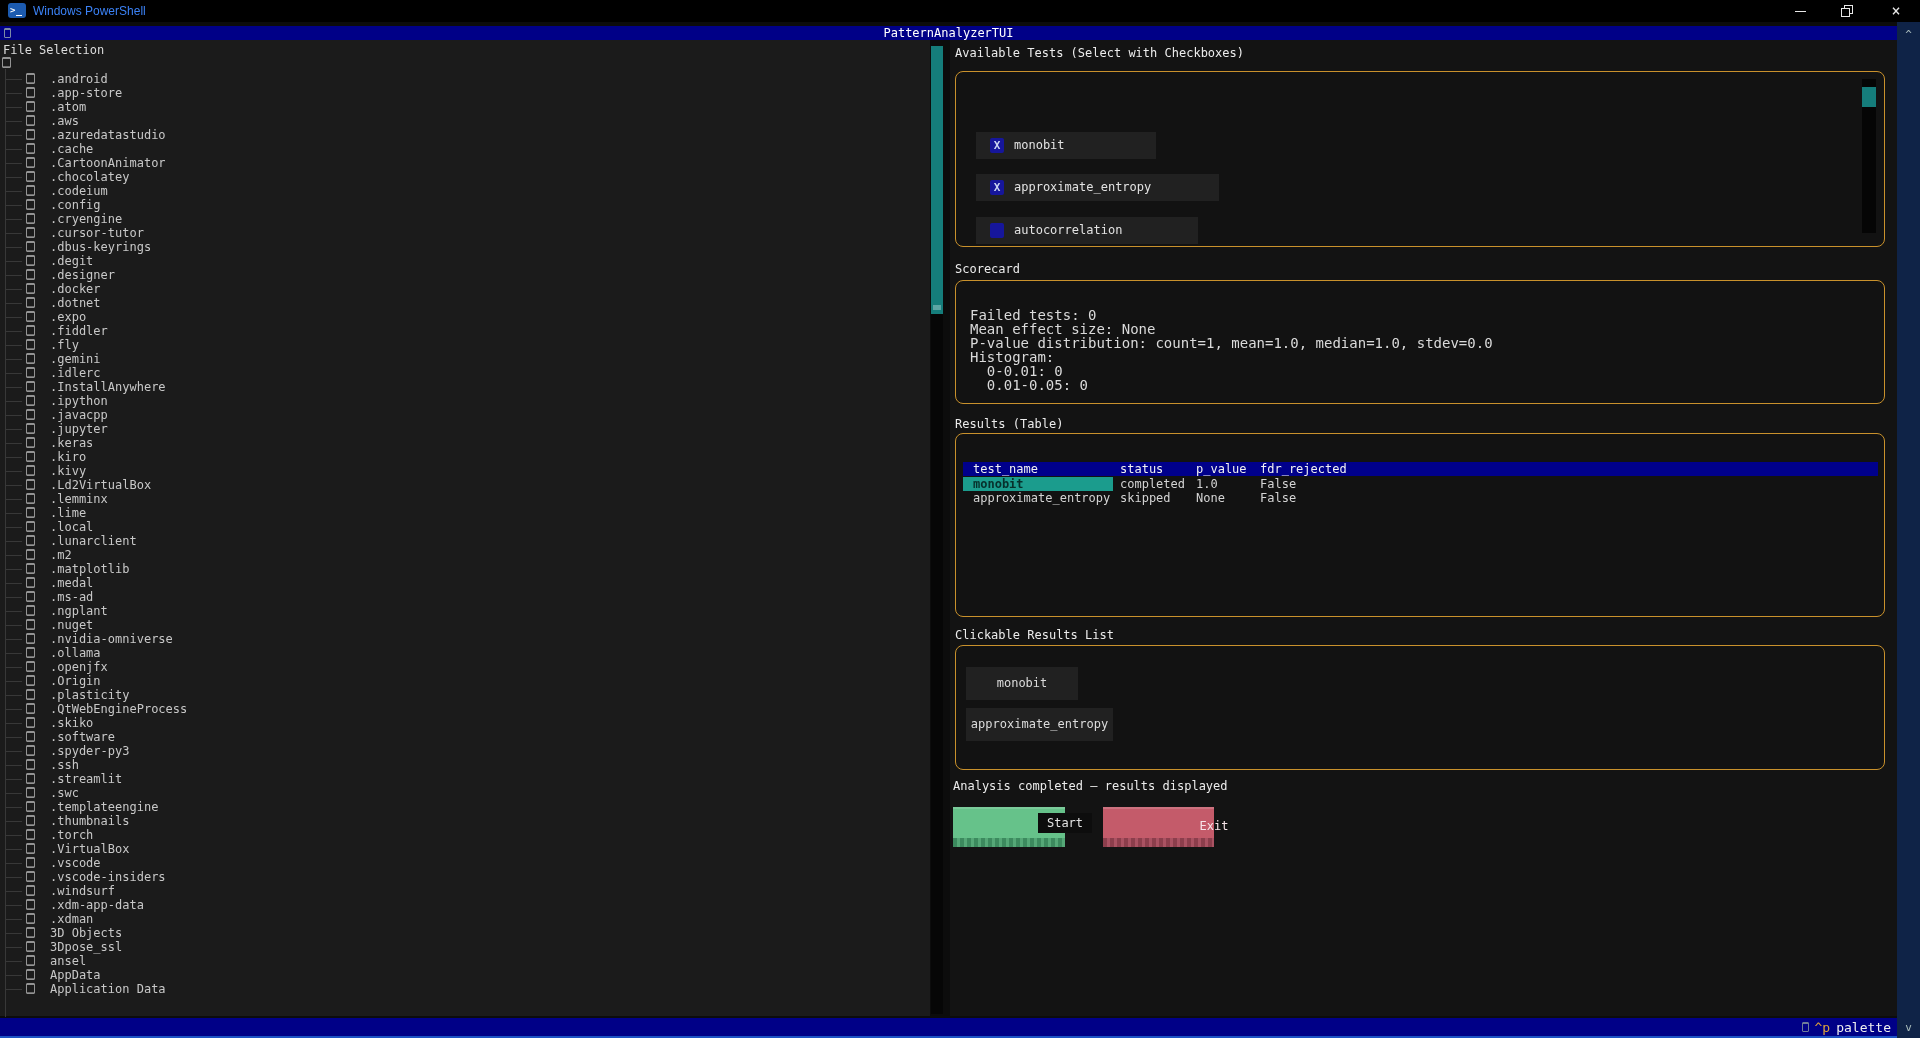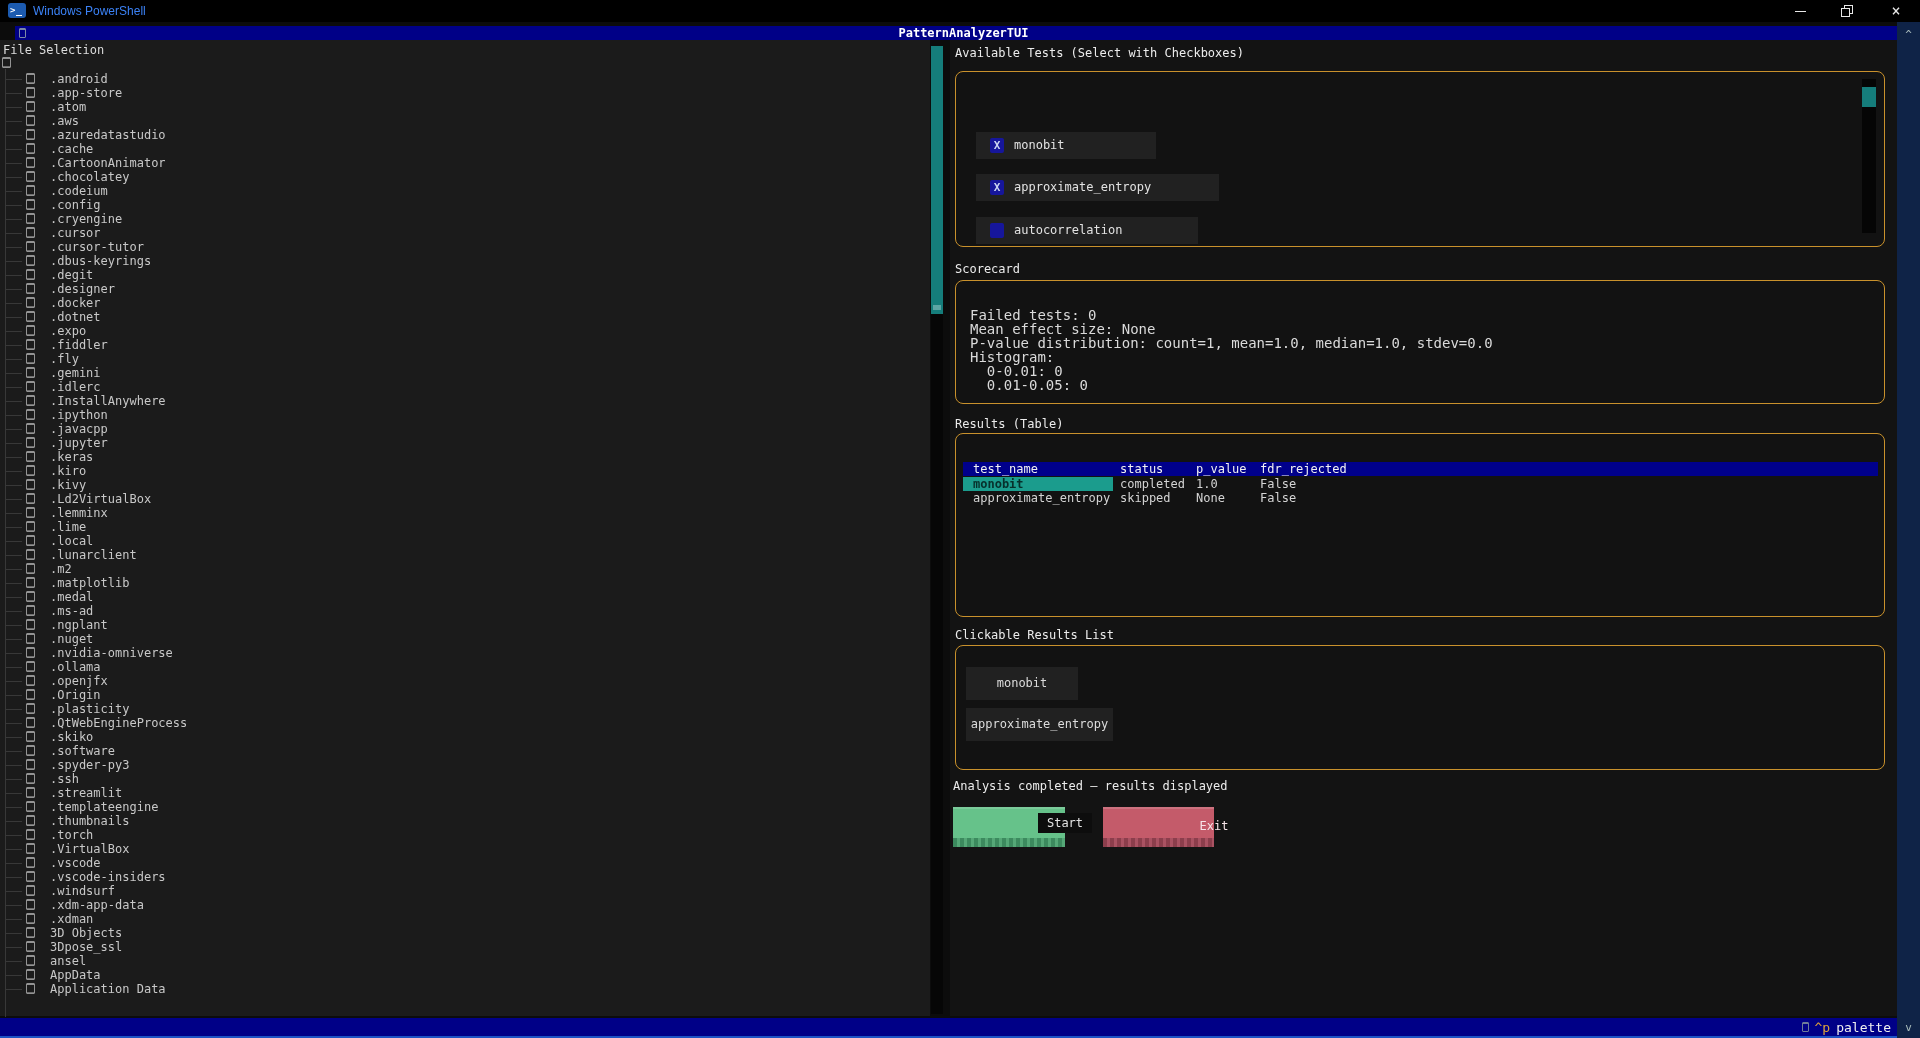--- a/index.html
+++ b/index.html
@@ -17,21 +17,21 @@
   .wc { position:absolute; top:0; width:34px; height:22px; color:#e8e8e8; text-align:center; line-height:22px; }
   .wc-min { left:1783px; } .wc-min i { display:inline-block; width:11px; height:1px; background:#e8e8e8; vertical-align:middle; }
   .wc-max { left:1830px; }
   .wc-max .sq { position:absolute; width:9px; height:9px; border:1px solid #e8e8e8; }
   .wc-max .sq1 { left:14px; top:5px; }
   .wc-max .sq2 { left:11px; top:8px; background:#000; }
   .wc-close { left:1879px; font-size:15px; }
 
   
   .appbar { position:absolute; left:0; top:26px; width:1897px; height:14px; background:var(--header-blue);
-            color:#fff; font-size:12px; line-height:14px; text-align:center; font-weight:bold;margin-left:15px; }
+            color:#fff; font-size:12px; line-height:14px; text-align:center; font-weight:normal; }
   .tofu { display:inline-block; width:7px; height:10px; border:1px solid #7c89a6; border-radius:1px;
           box-shadow:inset 0 2px 0 -1px #7c89a6; }
   .appbar .tofu { position:absolute; left:4px; top:2px; }
 
   
   .left-pane { position:absolute; left:0; top:40px; width:930px; height:976px; background:#1b1b1b;
                color:#c8c8c8; font-size:12px; }
   .pane-title { position:absolute; left:3px; top:3px; color:#dcdcdc; }
   .root-icon { position:absolute; left:2px; top:17px; }
   .ticon { display:inline-block; width:9px; height:11px; border:1px solid #939393; border-radius:1px;
@@ -145,21 +145,20 @@
       <div class="tree-row"><span class="branch"></span><span class="ticon"></span><span class="tlabel">.app-store</span></div>
       <div class="tree-row"><span class="branch"></span><span class="ticon"></span><span class="tlabel">.atom</span></div>
       <div class="tree-row"><span class="branch"></span><span class="ticon"></span><span class="tlabel">.aws</span></div>
       <div class="tree-row"><span class="branch"></span><span class="ticon"></span><span class="tlabel">.azuredatastudio</span></div>
       <div class="tree-row"><span class="branch"></span><span class="ticon"></span><span class="tlabel">.cache</span></div>
       <div class="tree-row"><span class="branch"></span><span class="ticon"></span><span class="tlabel">.CartoonAnimator</span></div>
       <div class="tree-row"><span class="branch"></span><span class="ticon"></span><span class="tlabel">.chocolatey</span></div>
       <div class="tree-row"><span class="branch"></span><span class="ticon"></span><span class="tlabel">.codeium</span></div>
       <div class="tree-row"><span class="branch"></span><span class="ticon"></span><span class="tlabel">.config</span></div>
       <div class="tree-row"><span class="branch"></span><span class="ticon"></span><span class="tlabel">.cryengine</span></div>
-      <div class="tree-row"><span class="branch"></span><span class="ticon"></span><span class="tlabel">.cursor</span></div>
       <div class="tree-row"><span class="branch"></span><span class="ticon"></span><span class="tlabel">.cursor-tutor</span></div>
       <div class="tree-row"><span class="branch"></span><span class="ticon"></span><span class="tlabel">.dbus-keyrings</span></div>
       <div class="tree-row"><span class="branch"></span><span class="ticon"></span><span class="tlabel">.degit</span></div>
       <div class="tree-row"><span class="branch"></span><span class="ticon"></span><span class="tlabel">.designer</span></div>
       <div class="tree-row"><span class="branch"></span><span class="ticon"></span><span class="tlabel">.docker</span></div>
       <div class="tree-row"><span class="branch"></span><span class="ticon"></span><span class="tlabel">.dotnet</span></div>
       <div class="tree-row"><span class="branch"></span><span class="ticon"></span><span class="tlabel">.expo</span></div>
       <div class="tree-row"><span class="branch"></span><span class="ticon"></span><span class="tlabel">.fiddler</span></div>
       <div class="tree-row"><span class="branch"></span><span class="ticon"></span><span class="tlabel">.fly</span></div>
       <div class="tree-row"><span class="branch"></span><span class="ticon"></span><span class="tlabel">.gemini</span></div>
@@ -186,20 +185,21 @@
       <div class="tree-row"><span class="branch"></span><span class="ticon"></span><span class="tlabel">.ollama</span></div>
       <div class="tree-row"><span class="branch"></span><span class="ticon"></span><span class="tlabel">.openjfx</span></div>
       <div class="tree-row"><span class="branch"></span><span class="ticon"></span><span class="tlabel">.Origin</span></div>
       <div class="tree-row"><span class="branch"></span><span class="ticon"></span><span class="tlabel">.plasticity</span></div>
       <div class="tree-row"><span class="branch"></span><span class="ticon"></span><span class="tlabel">.QtWebEngineProcess</span></div>
       <div class="tree-row"><span class="branch"></span><span class="ticon"></span><span class="tlabel">.skiko</span></div>
       <div class="tree-row"><span class="branch"></span><span class="ticon"></span><span class="tlabel">.software</span></div>
       <div class="tree-row"><span class="branch"></span><span class="ticon"></span><span class="tlabel">.spyder-py3</span></div>
       <div class="tree-row"><span class="branch"></span><span class="ticon"></span><span class="tlabel">.ssh</span></div>
       <div class="tree-row"><span class="branch"></span><span class="ticon"></span><span class="tlabel">.streamlit</span></div>
+      <div class="tree-row"><span class="branch"></span><span class="ticon"></span><span class="tlabel">.swc</span></div>
       <div class="tree-row"><span class="branch"></span><span class="ticon"></span><span class="tlabel">.templateengine</span></div>
       <div class="tree-row"><span class="branch"></span><span class="ticon"></span><span class="tlabel">.thumbnails</span></div>
       <div class="tree-row"><span class="branch"></span><span class="ticon"></span><span class="tlabel">.torch</span></div>
       <div class="tree-row"><span class="branch"></span><span class="ticon"></span><span class="tlabel">.VirtualBox</span></div>
       <div class="tree-row"><span class="branch"></span><span class="ticon"></span><span class="tlabel">.vscode</span></div>
       <div class="tree-row"><span class="branch"></span><span class="ticon"></span><span class="tlabel">.vscode-insiders</span></div>
       <div class="tree-row"><span class="branch"></span><span class="ticon"></span><span class="tlabel">.windsurf</span></div>
       <div class="tree-row"><span class="branch"></span><span class="ticon"></span><span class="tlabel">.xdm-app-data</span></div>
       <div class="tree-row"><span class="branch"></span><span class="ticon"></span><span class="tlabel">.xdman</span></div>
       <div class="tree-row"><span class="branch"></span><span class="ticon"></span><span class="tlabel">3D Objects</span></div>

